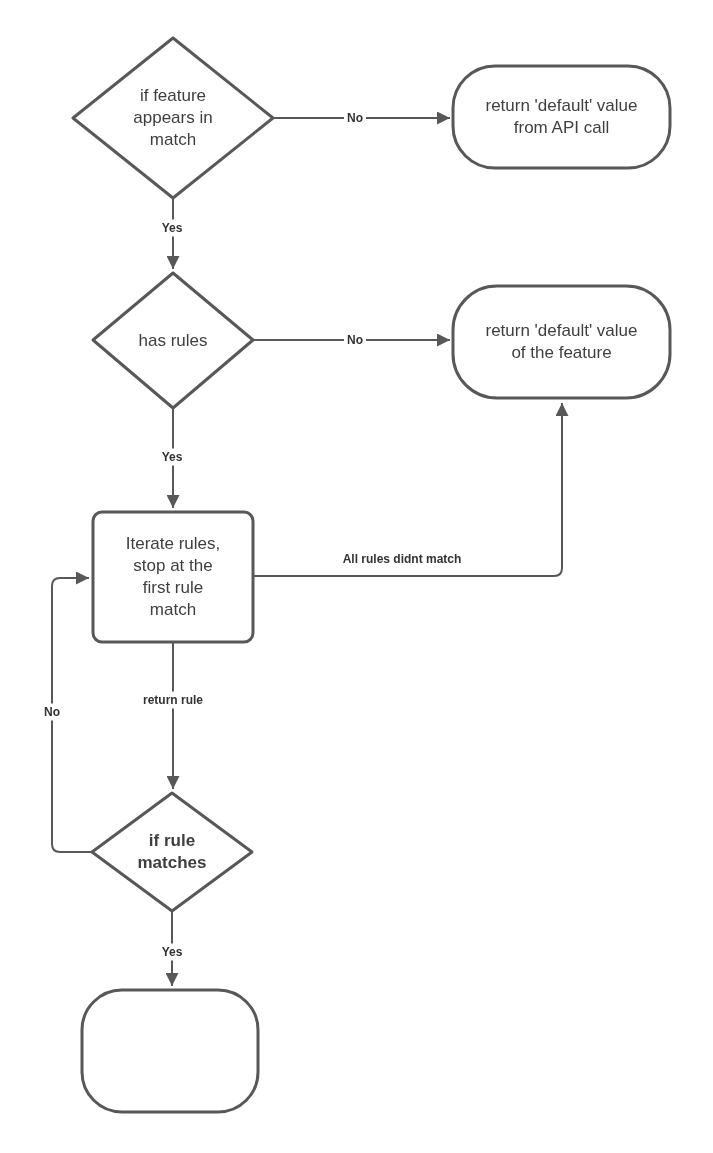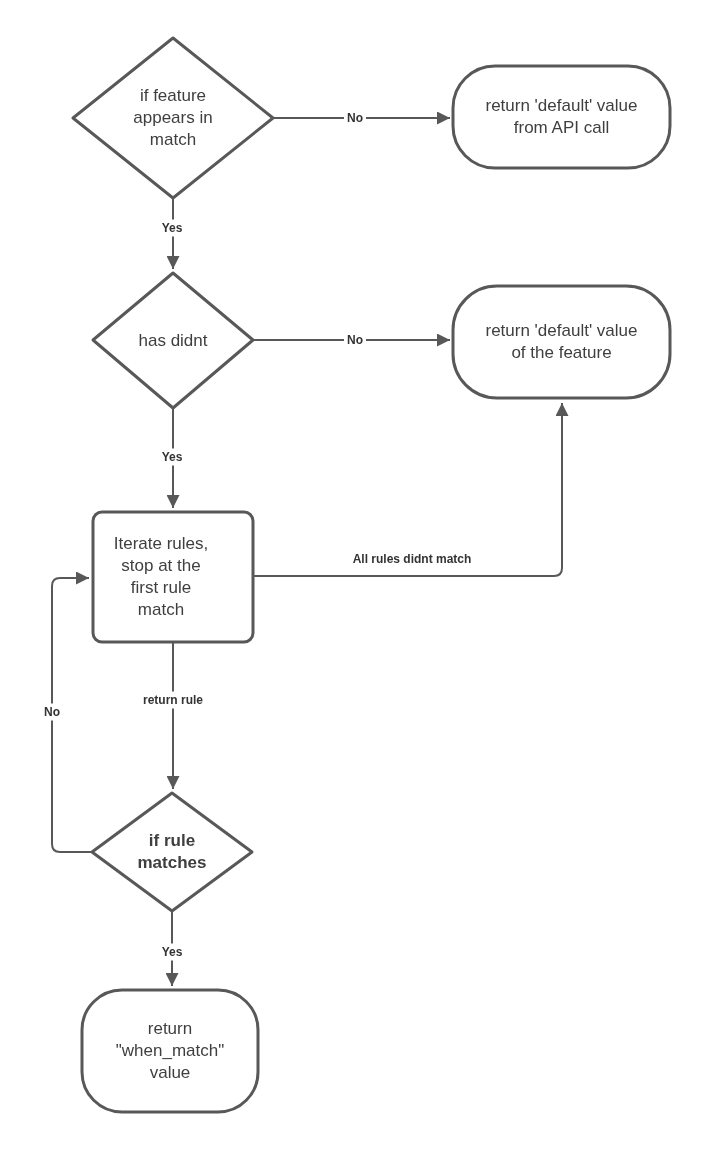--- a/index.html
+++ b/index.html
@@ -90,46 +90,43 @@
     <rect class="shape" x="82" y="990" width="176" height="122" rx="40"></rect>
   </svg>
 
   <div class="node-text" style="left:73px; top:38px; width:200px; height:160px;">if feature
 appears in
 match</div>
 
   <div class="node-text" style="left:453px; top:66px; width:217px; height:102px;">return 'default' value
 from API call</div>
 
-  <div class="node-text" style="left:93px; top:273px; width:160px; height:135px;">has didnt</div>
+  <div class="node-text" style="left:93px; top:273px; width:160px; height:135px;">has rules</div>
 
   <div class="node-text" style="left:453px; top:286px; width:217px; height:112px;">return 'default' value
 of the feature</div>
 
-  <div class="node-text" style="left:81px; top:512px; width:160px; height:130px;border-radius:21px;">Iterate rules,
+  <div class="node-text" style="left:93px; top:512px; width:160px; height:130px;border-radius:21px;">Iterate rules,
 stop at the
 first rule
 match</div>
 
   <div class="node-text" style="left:92px; top:793px; width:160px; height:118px;font-weight:bold;">if rule
 matches</div>
 
-  <div class="node-text" style="left:82px; top:990px; width:176px; height:122px;">return
-"when_match"
-value</div>
 
   <div class="edge-label" style="left:355px; top:118px;">No</div>
 
   <div class="edge-label" style="left:172px; top:228px;">Yes</div>
 
   <div class="edge-label" style="left:355px; top:340px;">No</div>
 
   <div class="edge-label" style="left:172px; top:457px;">Yes</div>
 
-  <div class="edge-label" style="left:412px; top:559px;">All rules didnt match</div>
+  <div class="edge-label" style="left:402px; top:559px;">All rules didnt match</div>
 
   <div class="edge-label" style="left:173px; top:700px;">return rule</div>
 
   <div class="edge-label" style="left:52px; top:712px;">No</div>
 
   <div class="edge-label" style="left:172px; top:952px;">Yes</div>
 
 </div>
 
 </body></html>

